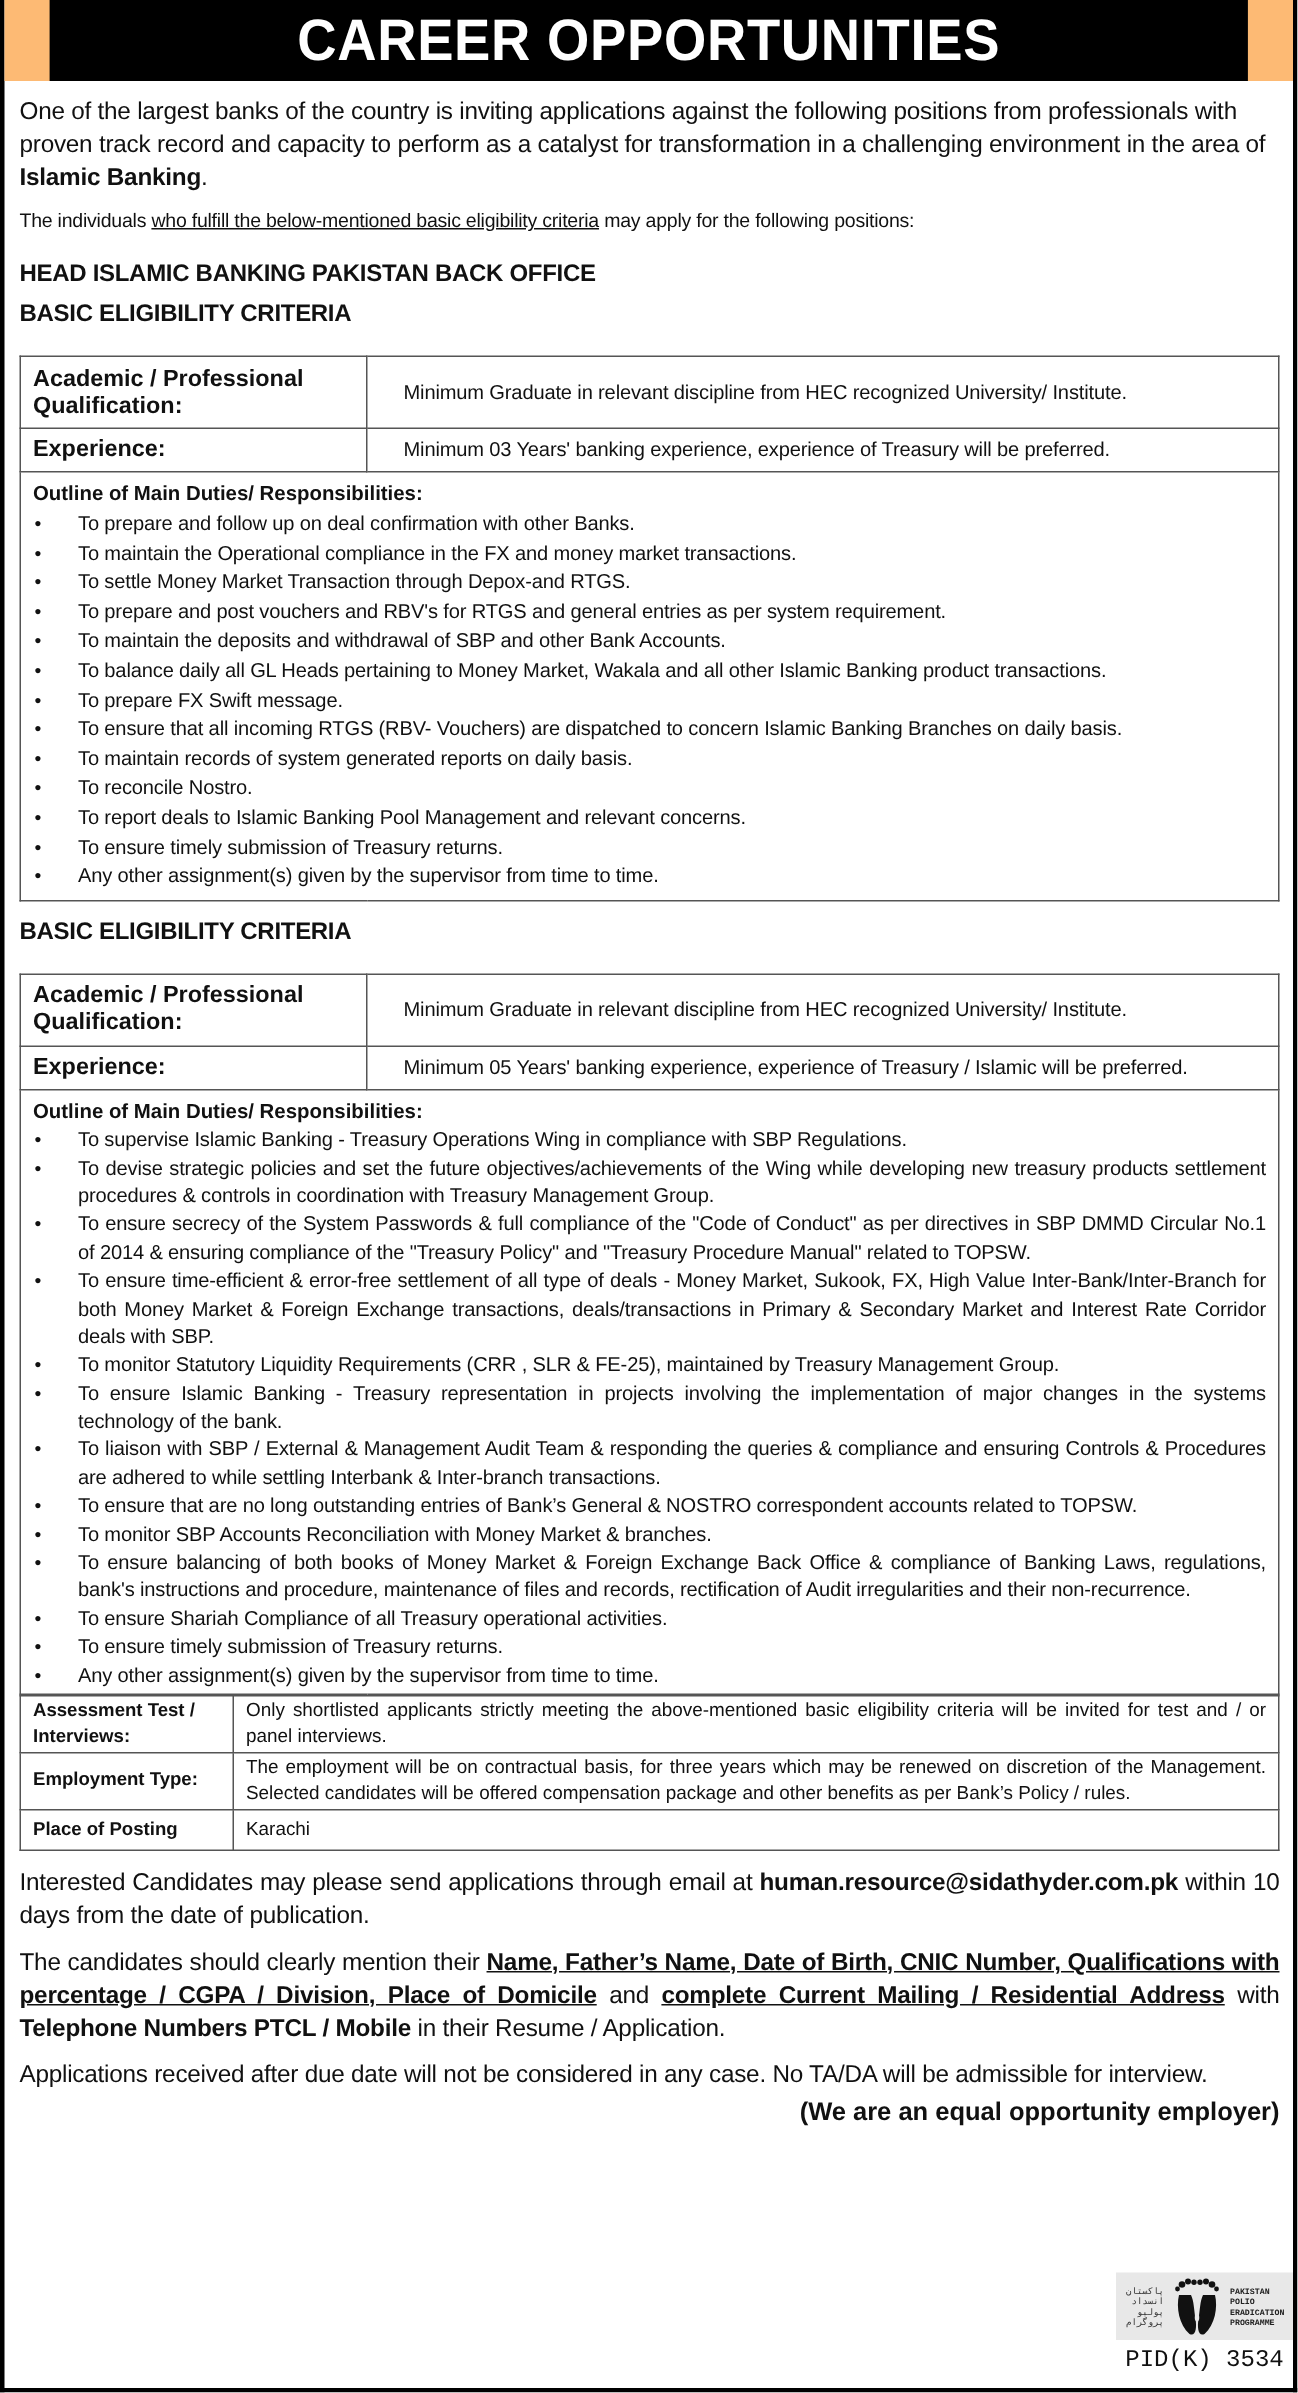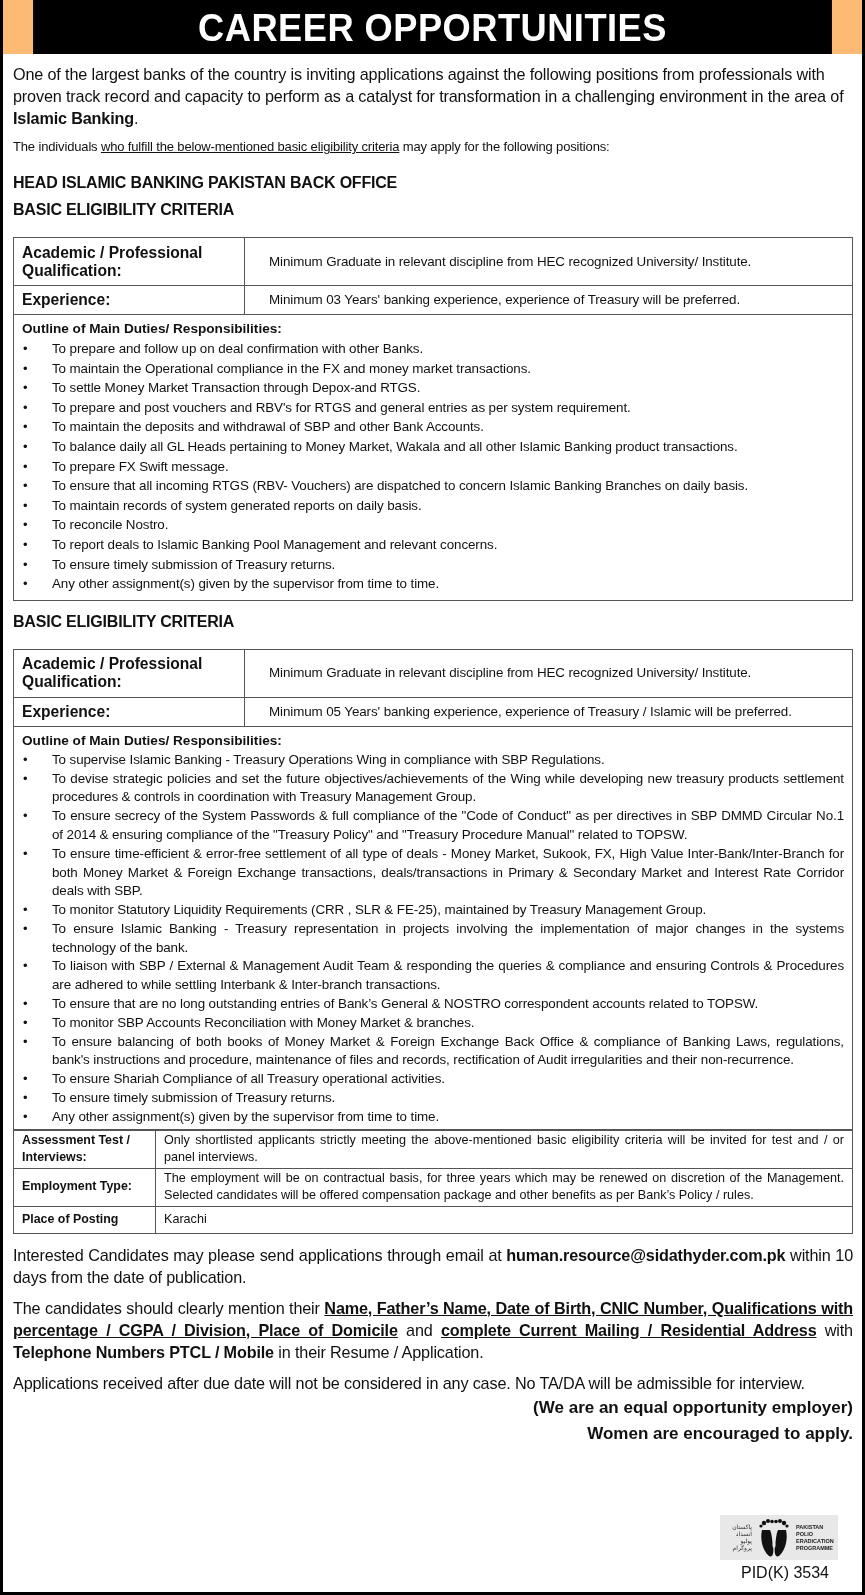--- a/index.html
+++ b/index.html
@@ -34,21 +34,21 @@
   ul.duties li { position: relative; padding-left: 30px; font-size: 13.4px; line-height: 19.6px; text-align: justify; letter-spacing: -0.1px; }
   ul.duties li::before { content: "\2022"; position: absolute; left: 1px; top: 0; font-size: 13px; }
   ul.duties.s2 li { line-height: 18.8px; }
   table.extra { width: 100%; border-collapse: collapse; }
   table.extra td { border: 1px solid #555; font-size: 12.6px; line-height: 17.5px; padding: 1px 8px; vertical-align: middle; }
   table.extra td.lbl { width: 142px; font-weight: bold; font-size: 12.4px; }
   table.extra td.val { text-align: justify; }
   .bottom-p { font-size: 16.2px; line-height: 22px; text-align: justify; letter-spacing: -0.15px; }
   .bottom-p b { font-weight: bold; }
   .center-note { text-align: right; font-weight: bold; font-size: 17px; line-height: 26px; }
-  .polio { position: absolute; right: 12px; bottom: 8px; width: 130px; text-align: center; }
+  .polio { position: absolute; right: 0; bottom: 8px; width: 118px; text-align: center; font-family: Liberation Mono, monospace; }
   .polio-logo { width: 118px; height: 45px; background: #e8e8e8; position: relative; display: flex; align-items: center; justify-content: space-between; padding: 0 6px; }
   .polio-urdu { font-size: 6px; line-height: 7px; color: #333; text-align: right; width: 26px; }
   .polio-en { font-size: 5.5px; line-height: 7px; color: #222; font-weight: bold; width: 36px; text-align: left; }
   .pid { font-size: 16px; line-height: 22px; margin-top: 2px; }
 </style>
 </head>
 <body>
 
 <div class="page">
   <div class="banner-wrap">
@@ -144,21 +144,20 @@
     </tbody>
       </table>
 
     <p class="bottom-p" style="margin-top:10px;"><span>Interested Candidates may please send applications through email at </span><b>human.resource@sidathyder.com.pk</b><span> within 10 days from the date of publication.</span></p>
 
     <p class="bottom-p" style="margin-top:9px;"><span>The candidates should clearly mention their </span><b class="u">Name, Father’s Name, Date of Birth, CNIC Number, Qualifications with percentage / CGPA / Division, Place of Domicile</b><span> and </span><b class="u">complete Current Mailing / Residential Address</b><span> with </span><b>Telephone Numbers PTCL / Mobile</b><span> in their Resume / Application.</span></p>
 
     <p class="bottom-p" style="margin-top:9px;">Applications received after due date will not be considered in any case. No TA/DA will be admissible for interview.</p>
 
     <div class="center-note" style="margin-top:1px;">(We are an equal opportunity employer)</div>
-    <div class="center-note">Women are encouraged to apply.</div>
   </div>
 
   <div class="polio">
     <div class="polio-logo">
       <div class="polio-urdu">
         <div>پاکستان</div>
         <div>انسداد</div>
         <div>پولیو</div>
         <div>پروگرام</div>
       </div>

